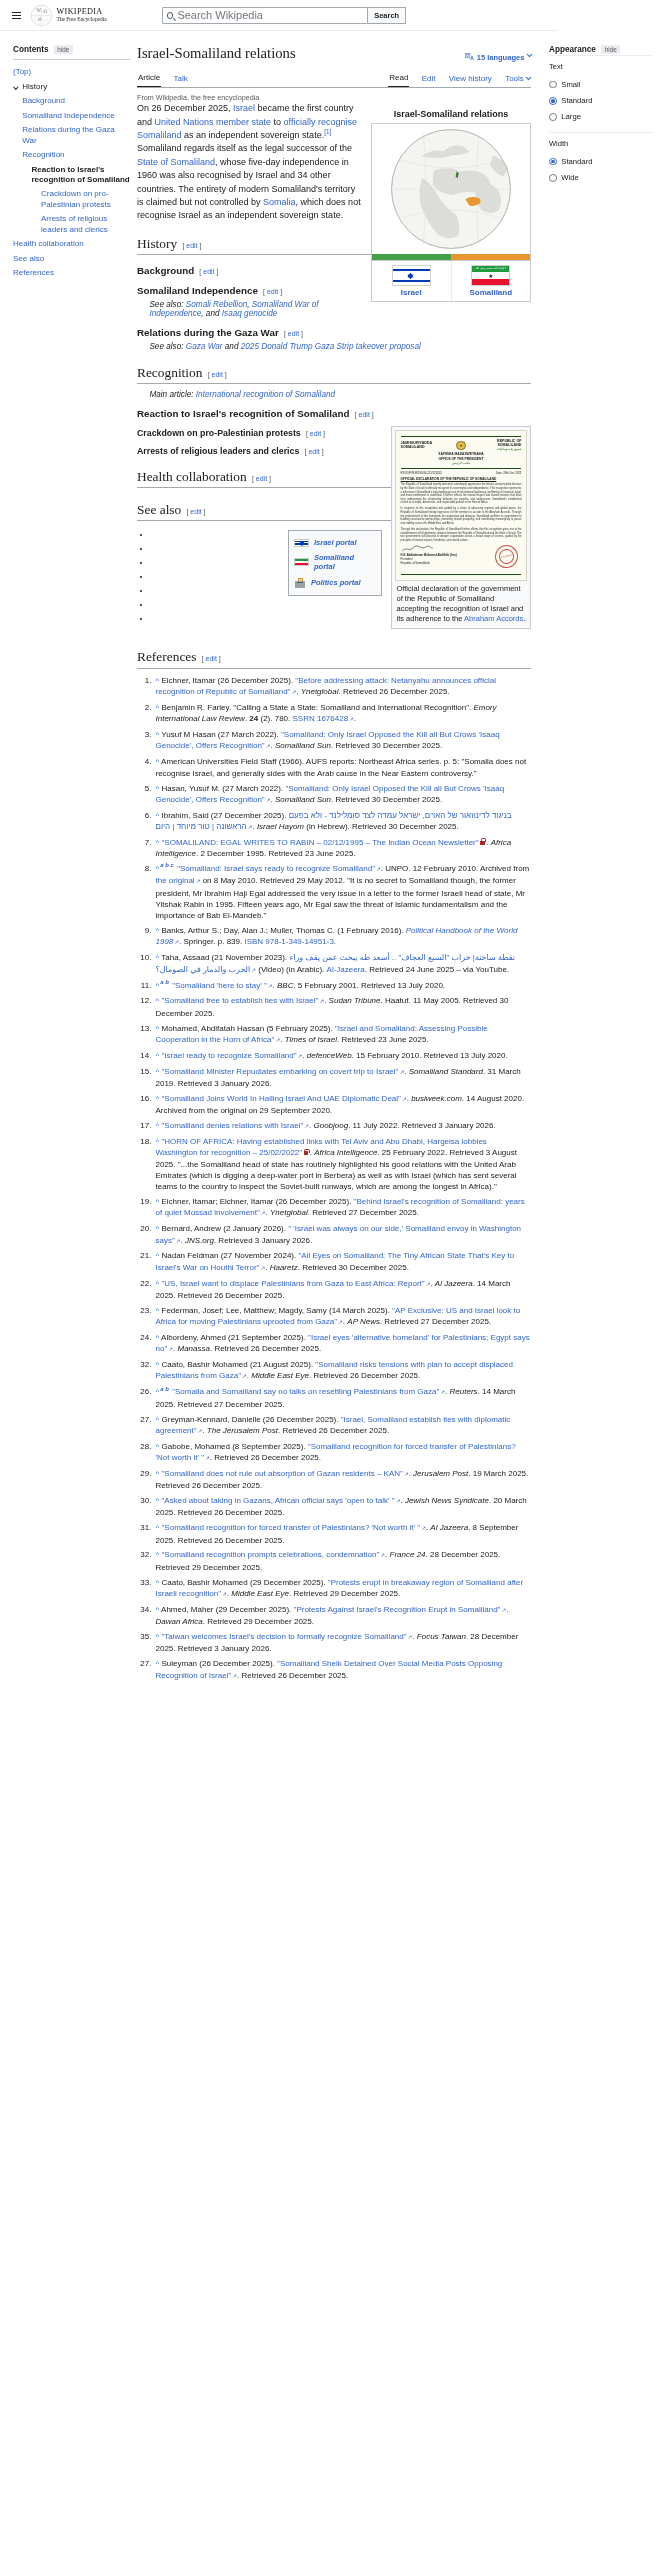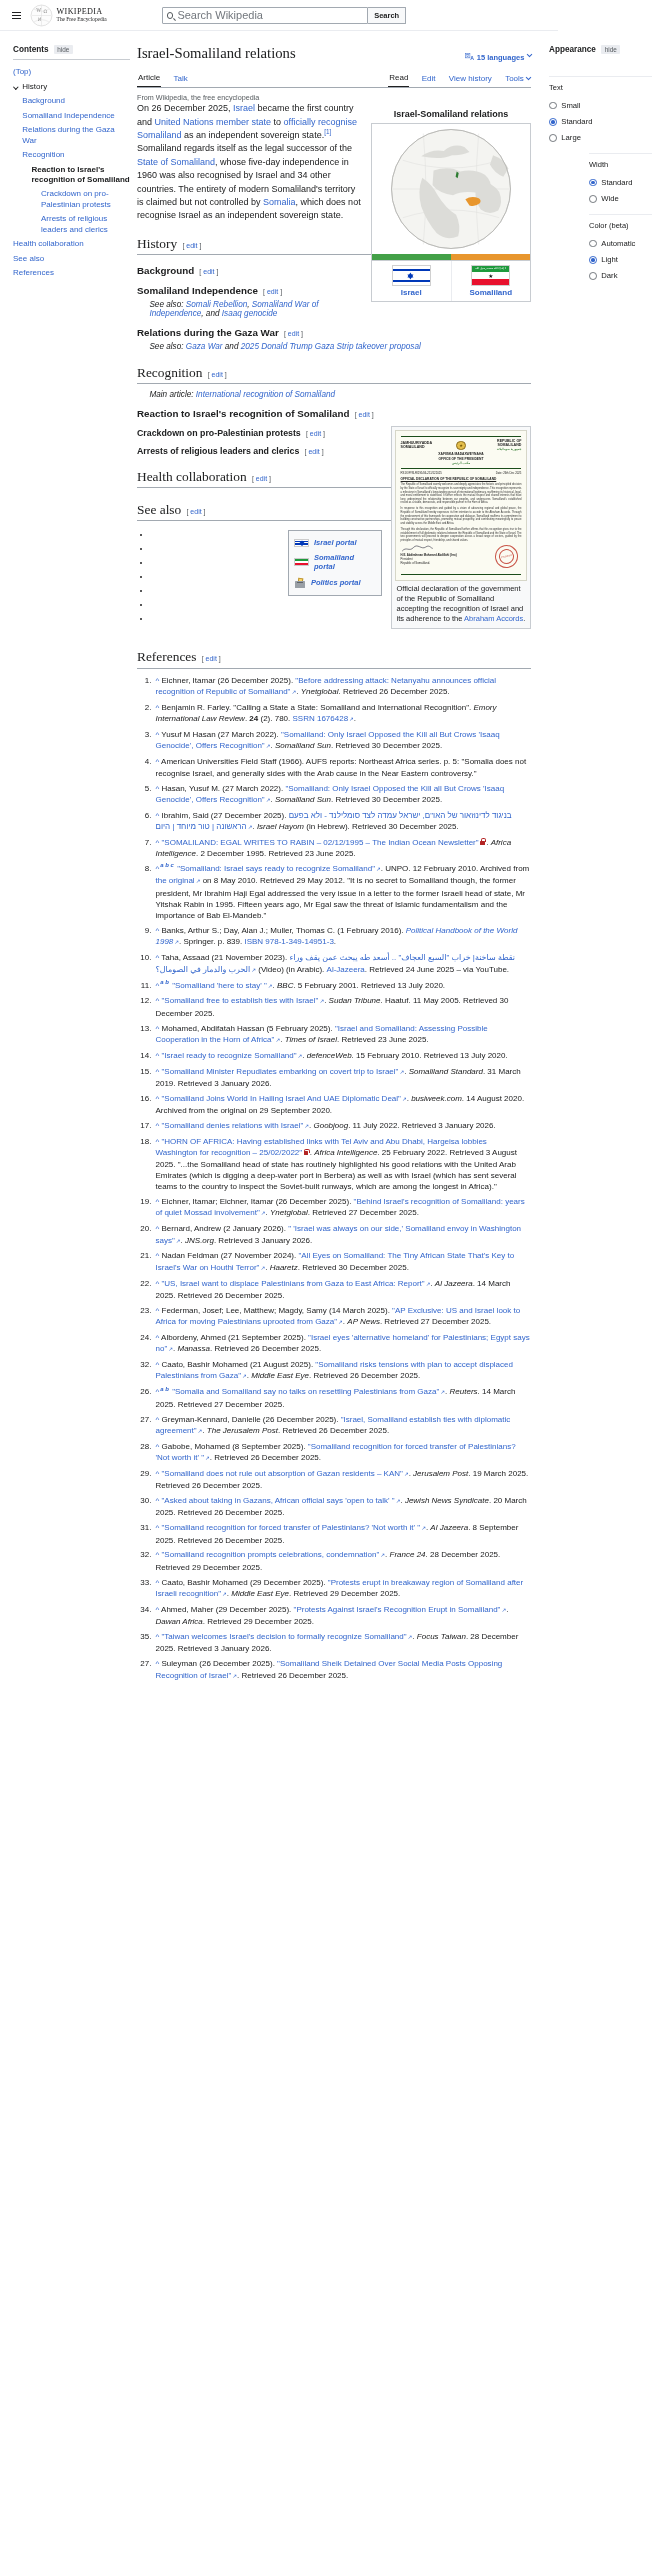--- a/index.html
+++ b/index.html
@@ -33,24 +33,24 @@
   .toc li { padding:2.1px 0; color:#3366cc; cursor:pointer; line-height:10.3px; position:relative; }
   .toc li.lvl1 { padding-left:9.3px; }
   .toc li.lvl2 { padding-left:18.5px; }
   .toc li.lvl3 { padding-left:28px; }
   .toc li.cur { color:#202122; font-weight:bold; }
   .toc li.has-chev { color:#202122; padding-left:9.3px; }
   .toc li.has-chev .tchev { position:absolute; left:0.5px; top:5.2px; width:3.6px; height:3.6px; border-right:0.8px solid #202122; border-bottom:0.8px solid #202122; transform:rotate(45deg); }
 
   
   .app { position:absolute; left:549px; top:45px; width:103px; font-size:7.7px; }
-  .app-head { display:flex; align-items:center; gap:5.2px; padding-bottom:22px; border-bottom:0.5px solid #eaecf0; }
+  .app-head { display:flex; align-items:center; gap:5.2px; padding-bottom:1px; border-bottom:0.5px solid #eaecf0; }
   .app-title { font-weight:bold; font-size:8.2px; }
   .app-group { padding:6.2px 0 7.2px; }
-  .app-group + .app-group { border-top:0.5px solid #eaecf0;margin-left:40px; }
+  .app-group + .app-group { border-top:0.5px solid #eaecf0; }
   .app-group-h { color:#202122; font-size:7.5px; margin-bottom:5.2px; }
   .app ul { list-style:none; }
   .app li { display:flex; align-items:center; gap:4.6px; padding:3.6px 0; cursor:pointer; }
   .radio { width:7.7px; height:7.7px; border:0.8px solid #72777d; border-radius:50%; position:relative; flex:none; background:#fff; }
   .radio.sel { border:1px solid #36c; }
   .radio.sel::after { content:''; position:absolute; inset:1px; background:#36c; border-radius:50%; }
 
   
   .main { position:absolute; left:137px; top:41px; width:394px; }
   .titlerow { display:flex; align-items:flex-end; justify-content:space-between; margin-top:4.1px; }
@@ -247,37 +247,20 @@
         <div class="app-group">
           <div class="app-group-h">Width</div>
           <ul>
             <li>
               <span class="radio sel"></span>
               <span>Standard</span>
             </li>
             <li>
               <span class="radio"></span>
               <span>Wide</span>
-            </li>
-          </ul>
-        </div>
-        <div class="app-group">
-          <div class="app-group-h">Color (beta)</div>
-          <ul>
-            <li>
-              <span class="radio"></span>
-              <span>Automatic</span>
-            </li>
-            <li>
-              <span class="radio sel"></span>
-              <span>Light</span>
-            </li>
-            <li>
-              <span class="radio"></span>
-              <span>Dark</span>
             </li>
           </ul>
         </div>
       </div>
   </aside>
 
   <main class="main">
 
     <div class="titlerow">
       <h1>Israel-Somaliland relations</h1>

